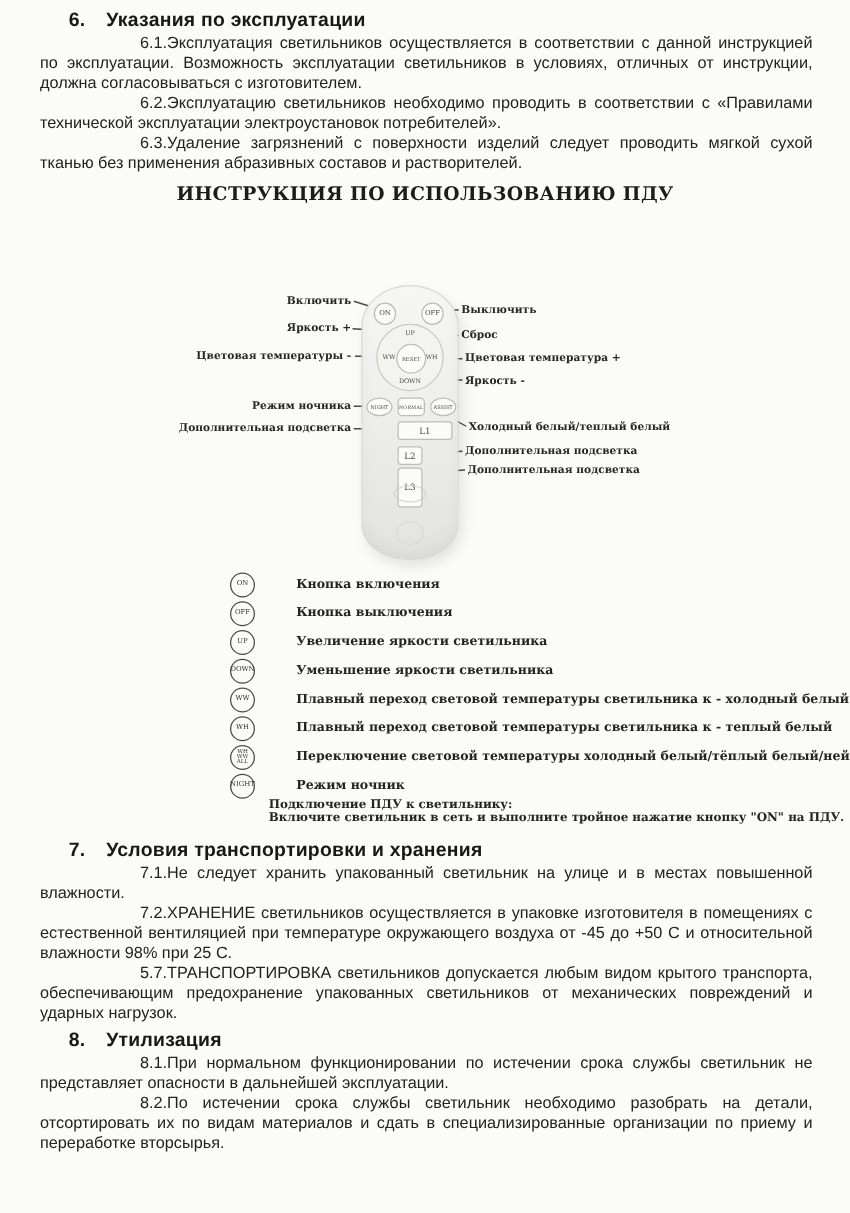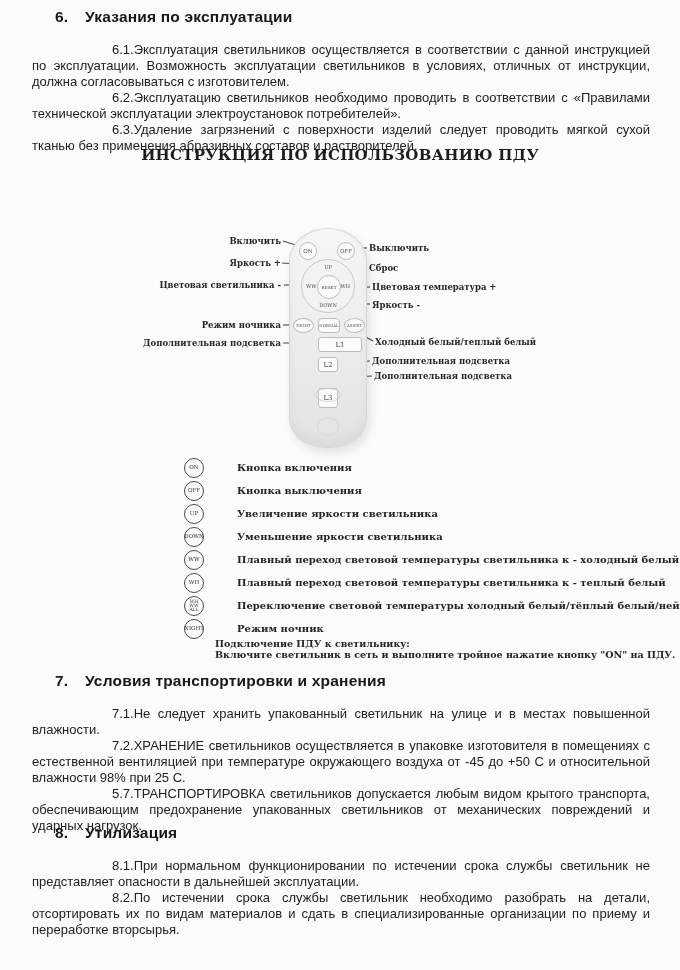--- a/index.html
+++ b/index.html
@@ -13,21 +13,21 @@
   }
   .abs { position:absolute; }
 
   
   .sec { left:32px; width:618px; }
   .sec h2 {
     font-size:15.5px; font-weight:bold; color:#181818;
     padding-left:23px; line-height:18px; letter-spacing:.2px;
   }
   .hnum { display:inline-block; min-width:30px; }
-  .sec .paras { margin-top:16px; }
+  .sec .paras { }
   .para {
     font-size:13px; line-height:16px; text-align:justify;
     text-indent:40px; color:#222;
   }
   .pnum { display:inline-block; min-width:48px; }
 
   
   .pdu-title {
     top:146px; left:0; width:680px; text-align:center;
     font-family:"DejaVu Serif", serif; font-weight:bold;
@@ -65,21 +65,21 @@
   .pad-ww   { left:4px; top:23px; }
   .pad-wh   { right:4px; top:23px; }
   .btn-reset {
     left:15px; top:15px; width:24px; height:24px; border-radius:50%; font-size:4.2px;
   }
   .btn-night  { left:3px;  top:89px; width:21px; height:15px; border-radius:50%; font-size:4px; }
   .btn-normal { left:28px; top:89px; width:22px; height:15px; border-radius:4px; font-size:3.8px; letter-spacing:.2px; }
   .btn-assist { left:54px; top:89px; width:21px; height:15px; border-radius:50%; font-size:4px; }
   .btn-l1 { left:28px; top:108px; width:44px; height:15px; border-radius:3px; font-size:7px; }
   .btn-l2 { left:28px; top:128px; width:20px; height:15px; border-radius:3px; font-size:7px; }
-  .btn-l3 { left:28px; top:159px; width:20px; height:20px; border-radius:3px; font-size:7px; }
+  .btn-l3 { left:28px; top:145px; width:20px; height:32px; border-radius:3px; font-size:7px; }
   .slot {
     position:absolute; left:25px; top:159px; width:26px; height:14px;
     border:1px solid #cfcfca; border-radius:50%; opacity:.8;
   }
   .bottom-circle {
     position:absolute; left:27px; top:188px; width:22px; height:19px;
     border:1px solid #d6d6d1; border-radius:50%; opacity:.7;
   }
 
   .dlabel {
@@ -159,21 +159,21 @@
     <div class="rbtn btn-l1">L1</div>
     <div class="rbtn btn-l2">L2</div>
     <div class="rbtn btn-l3">L3</div>
 
     <div class="slot"></div>
     <div class="bottom-circle"></div>
   </div>
 
   <div class="dlabel dl" style="top:18px">Включить</div>
   <div class="dlabel dl" style="top:40px">Яркость +</div>
-  <div class="dlabel dl" style="top:62px">Цветовая светильника -</div>
+  <div class="dlabel dl" style="top:62px">Цветовая температуры -</div>
   <div class="dlabel dl" style="top:102px">Режим ночника</div>
   <div class="dlabel dl" style="top:120px">Дополнительная подсветка</div>
 
   <div class="dlabel dr" style="left:369px; top:25px">Выключить</div>
   <div class="dlabel dr" style="left:369px; top:45px">Сброс</div>
   <div class="dlabel dr" style="left:372px; top:64px">Цветовая температура +</div>
   <div class="dlabel dr" style="left:372px; top:82px">Яркость -</div>
   <div class="dlabel dr" style="left:375px; top:119px">Холодный белый/теплый белый</div>
   <div class="dlabel dr" style="left:372px; top:138px">Дополнительная подсветка</div>
   <div class="dlabel dr" style="left:374px; top:153px">Дополнительная подсветка</div>

